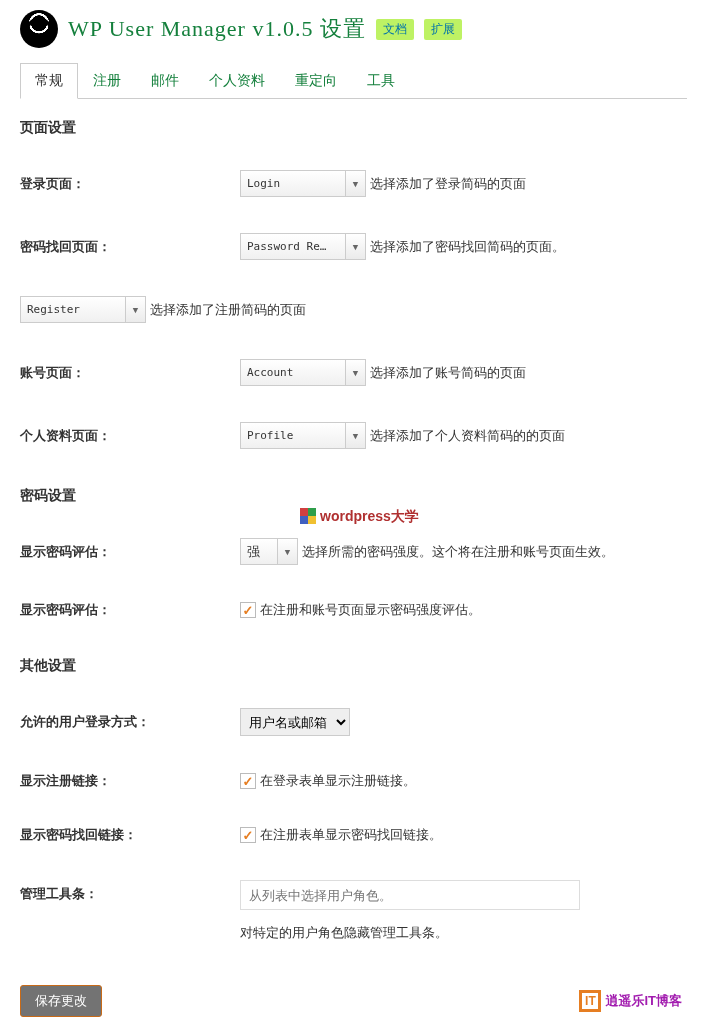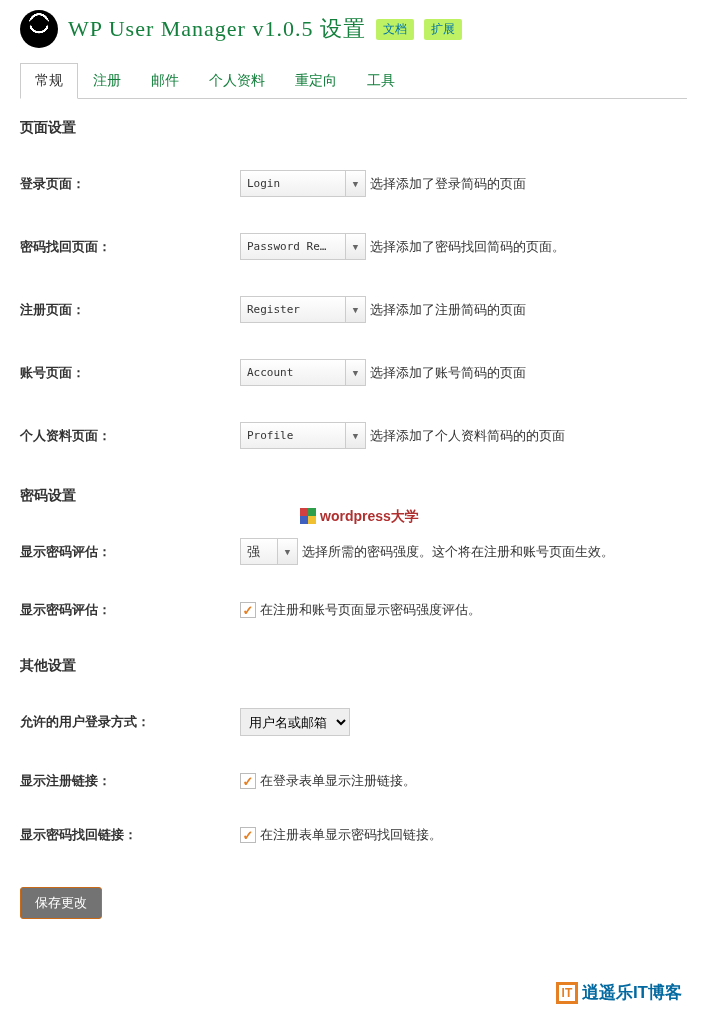--- a/index.html
+++ b/index.html
@@ -22,23 +22,23 @@
 .dropdown.small { width: 58px; }
 .select { height: 28px; border: 1px solid #ccc; padding: 0 4px; font-size: 13px; min-width: 110px; }
 .hint { color: #333; font-size: 13px; }
 .checkbox { width: 16px; height: 16px; border: 1px solid #bbb; background: #fff; display: inline-flex; align-items: center; justify-content: center; }
 .checkbox.checked::before { content: "✓"; color: #e67e22; font-weight: bold; font-size: 13px; }
 .textinput { width: 340px; height: 30px; border: 1px solid #ddd; padding: 0 8px; font-size: 13px; color: #999; }
 .savebtn { background: #737373; color: #fff; border: 1px solid #c86a18; padding: 6px 14px; font-size: 13px; border-radius: 3px; cursor: pointer; margin-top: 25px; }
 .watermark { position: absolute; top: 498px; left: 280px; display: flex; align-items: flex-start; font-weight: bold; font-size: 14px; color: #b03030; pointer-events: none; }
 .wm-icon { width: 16px; height: 16px; margin-right: 4px; position: relative; }
 .wm-icon::before { content: ""; position: absolute; inset: 0; background: conic-gradient(#2e9e4a 0 90deg, #f0c030 90deg 180deg, #4060c0 180deg 270deg, #d04040 270deg 360deg); clip-path: polygon(0 0, 100% 0, 100% 100%, 0 100%); }
-.footer-logo { position: fixed; bottom: 20px; right: 25px; display: flex; align-items: center; gap: 4px; }
+.footer-logo { position: fixed; bottom: 12px; right: 25px; display: flex; align-items: center; gap: 4px; }
 .ft-box { border: 3px solid #e67e22; width: 22px; height: 22px; display: flex; align-items: center; justify-content: center; color: #e67e22; font-weight: bold; font-size: 12px; }
-.ft-text { font-weight: bold; font-size: 17px; color: #0369a1; }
+.ft-text { font-weight: bold; font-size: 13px; color: #a21caf; }
 .row-control-col { flex-direction: column; align-items: flex-start; gap: 14px; }
 .container { position: relative; }
 </style>
 </head>
 <body>
 <div class="container">
 
 
 
 <div class="header">
@@ -75,21 +75,20 @@
   <div class="row-control">
     <div class="dropdown">
       <span class="dropdown-text">Password Re…</span>
       <span class="dropdown-arrow">▼</span>
     </div>
     <span class="hint">选择添加了密码找回简码的页面。</span>
   </div>
 </div>
 
 <div class="row">
-  <div class="row-label">注册页面：</div>
   <div class="row-control">
     <div class="dropdown">
       <span class="dropdown-text">Register</span>
       <span class="dropdown-arrow">▼</span>
     </div>
     <span class="hint">选择添加了注册简码的页面</span>
   </div>
 </div>
 
 <div class="row">
@@ -155,20 +154,27 @@
 </div>
 
 <div class="row">
   <div class="row-label">显示密码找回链接：</div>
   <div class="row-control">
     <span class="checkbox checked"></span>
     <span class="hint">在注册表单显示密码找回链接。</span>
   </div>
 </div>
 
+<div class="row" style="align-items:flex-start;">
+  <div class="row-label" style="padding-top:5px;">管理工具条：</div>
+  <div class="row-control row-control-col">
+    <input class="textinput" placeholder="从列表中选择用户角色。" style="">
+    <span class="hint">对特定的用户角色隐藏管理工具条。</span>
+  </div>
+</div>
 
 <button class="savebtn">保存更改</button>
 
 <div class="watermark">
   <span class="wm-icon"></span>
   <span>wordpress大学</span>
 </div>
 
 <div class="footer-logo">
   <span class="ft-box">IT</span>

